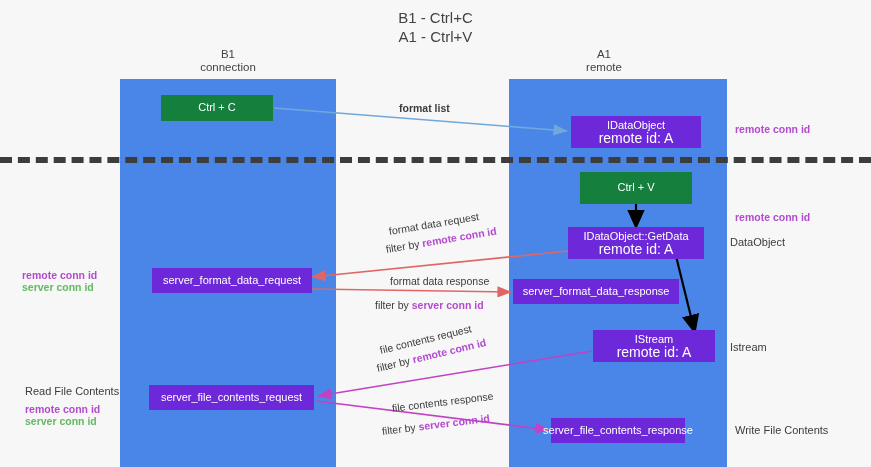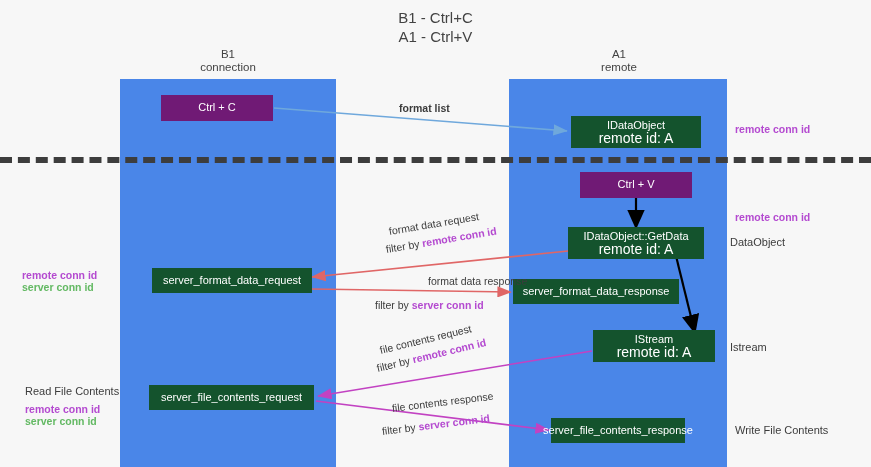--- a/index.html
+++ b/index.html
@@ -31,22 +31,22 @@
   svg.layer{position:absolute;left:0;top:0;width:871px;height:467px;overflow:visible;}
 
   
   .node{
     position:absolute;box-sizing:border-box;
     display:flex;flex-direction:column;align-items:center;justify-content:center;
     color:#ffffff;font-size:11px;line-height:13.5px;text-align:center;
     padding:2px 4px;
   }
   .node.green{background:#7fc97f;background:#76c893;}
-  .node.green{background:#701a75;}
-  .node.orange{background:#14532d;}
+  .node.green{background:#15803d;}
+  .node.orange{background:#6d28d9;}
   .node .l2{font-size:14px;line-height:13.5px;}
 
   
   .ftxt{position:absolute;font-size:10.5px;line-height:13px;color:#3c3c3c;white-space:nowrap;}
   .ftxt.big{font-size:11px;}
   .purple{color:#b44ad0;font-weight:bold;}
   .greenT{color:#63b963;font-weight:bold;}
   .rot-a{transform:rotate(-9.5deg);transform-origin:left center;}
   .rot-b{transform:rotate(-13.5deg);transform-origin:left center;}
   .rot-d{transform:rotate(-7deg);transform-origin:left center;}
@@ -64,21 +64,21 @@
 
   <div class="title">
     <div>B1 - Ctrl+C</div>
     <div>A1 - Ctrl+V</div>
   </div>
 
   <div class="colhdr" style="left:120px;top:48px;width:216px;">
     <div>B1</div>
     <div>connection</div>
   </div>
-  <div class="colhdr" style="left:510px;top:48px;width:218px;text-align:center;">
+  <div class="colhdr" style="left:495px;top:48px;width:218px;text-align:center;">
     <div>A1</div>
     <div>remote</div>
   </div>
 
   <div class="lane" style="left:120px;top:79px;width:216px;height:388px;"></div>
   <div class="lane" style="left:509px;top:79px;width:218px;height:388px;"></div>
 
   <svg class="layer" viewBox="0 0 871 467">
     <defs>
       <marker id="ar-blue" markerWidth="9" markerHeight="7" refX="8.5" refY="3.5" orient="auto">
@@ -114,21 +114,21 @@
 
   <div class="node green" style="left:161px;top:95px;width:112px;height:26px;">
     <div>Ctrl + C</div>
   </div>
 
   <div class="node orange" style="left:571px;top:116px;width:130px;height:32px;">
     <div>IDataObject</div>
     <div class="l2">remote id: A</div>
   </div>
 
-  <div class="node green" style="left:580px;top:172px;width:112px;height:26px;">
+  <div class="node green" style="left:580px;top:172px;width:112px;height:32px;">
     <div>Ctrl + V</div>
   </div>
 
   <div class="node orange" style="left:568px;top:227px;width:136px;height:32px;">
     <div>IDataObject::GetData</div>
     <div class="l2">remote id: A</div>
   </div>
 
   <div class="node orange" style="left:152px;top:268px;width:160px;height:25px;">
     <div>server_format_data_request</div>
@@ -151,21 +151,21 @@
     <div>server_file_contents_response</div>
   </div>
 
   <div class="ftxt" style="left:399px;top:102px;font-weight:bold;">format list</div>
 
   <div class="ftxt rot-a" style="left:389px;top:225px;">format data request</div>
   <div class="ftxt rot-a" style="left:386px;top:243px;">
     <span>filter by </span><span class="purple">remote conn id</span>
   </div>
 
-  <div class="ftxt" style="left:390px;top:275px;margin-left:38px;">format data response</div>
+  <div class="ftxt" style="left:390px;top:275px;">format data response</div>
   <div class="ftxt" style="left:375px;top:299px;">
     <span>filter by </span><span class="purple">server conn id</span>
   </div>
 
   <div class="ftxt rot-b" style="left:380px;top:344px;">file contents request</div>
   <div class="ftxt rot-b" style="left:377px;top:362px;">
     <span>filter by </span><span class="purple">remote conn id</span>
   </div>
 
   <div class="ftxt rot-d" style="left:392px;top:402px;">file contents response</div>

